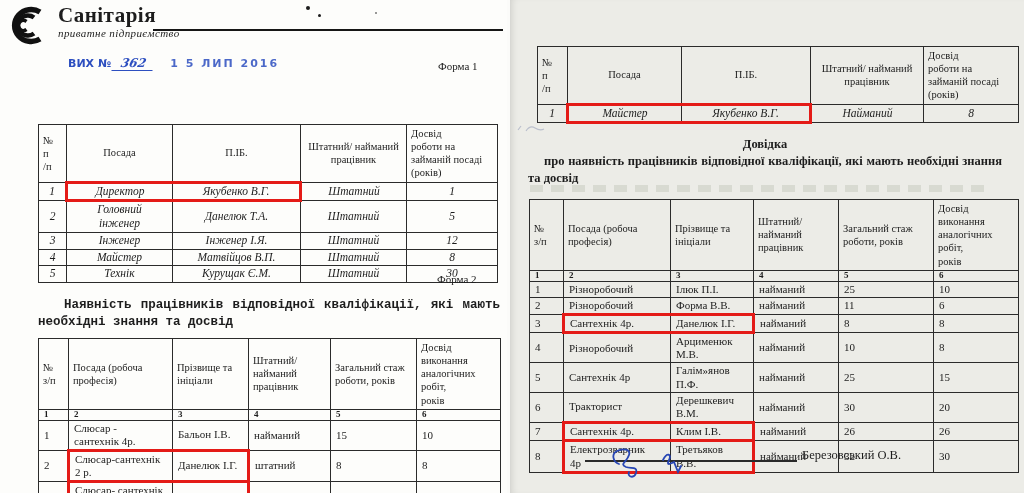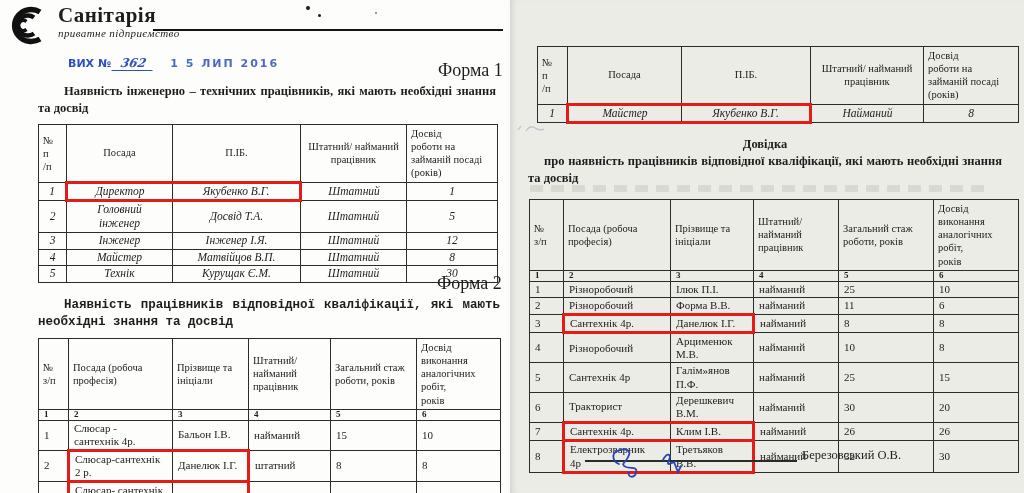--- a/index.html
+++ b/index.html
@@ -14,21 +14,21 @@
   .logo-title{font-weight:bold;font-size:21px;letter-spacing:.5px;line-height:1;}
   .logo-sub{font-style:italic;font-size:11px;letter-spacing:.4px;margin-top:1px;}
   .logo-rule{position:absolute;left:153px;top:29px;width:350px;height:2px;background:#161616;}
 
   
   .stamp{color:#2d4fc0;font-family:"DejaVu Sans",sans-serif;font-size:11px;font-weight:bold;white-space:nowrap;}
   .stamp .hand{display:inline-block;border-bottom:1.5px solid #2d4fc0;padding:0 8px;margin:0 2px;
                font-family:"DejaVu Serif",serif;font-style:italic;font-size:12px;transform:skewX(-12deg);}
   .stamp .date{margin-left:14px;letter-spacing:2px;opacity:.85;font-weight:bold;}
 
-  .form-label{font-size:18px;}
+  .form-label{font-size:11px;}
   .doc-heading{font-weight:bold;font-size:12.5px;text-align:justify;line-height:1.35;text-indent:26px;}
   .center-title{font-weight:bold;font-size:12.5px;text-align:center;}
 
   table{border-collapse:collapse;table-layout:fixed;background:transparent;}
   th,td{border:1px solid #2b2b2b;vertical-align:middle;overflow:hidden;}
   th{font-weight:normal;font-size:10.5px;line-height:1.25;white-space:pre-line;padding:2px 4px;text-align:center;}
   td{font-size:11px;line-height:1.2;white-space:pre-line;padding:1px 5px;text-align:left;}
   .t-italic td{font-style:italic;text-align:center;font-size:11.5px;}
   .t1 thead th{height:44px;}
   .numrow td{font-size:9px;padding:0 5px;line-height:1.1;height:9px;font-weight:bold;}
@@ -68,21 +68,20 @@
       </span>
     </div>
     <div class="logo-rule"></div>
 
     <div class="abs stamp" style="left:68px;top:56px;">
       <span>ВИХ №</span><span class="hand">362</span><span class="date">1 5 ЛИП 2016</span>
     </div>
 
     <div class="abs form-label" style="left:438px;top:60px;">Форма 1</div>
 
-    <div class="abs doc-heading" style="left:38px;top:83px;width:458px;">Наявність інженерно – технічних працівників, які мають необхідні знання та досвід</div>
 
     <table class="abs t1 t-italic" style="left:38px;top:124px;width:459px;">
       <colgroup>
           <col style="width:28px">
           <col style="width:106px">
           <col style="width:128px">
           <col style="width:106px">
           <col style="width:91px">
         </colgroup>
       <thead>
@@ -105,21 +104,21 @@
             <td>1</td>
             <td class="hl hl-first">Директор</td>
             <td class="hl hl-last">Якубенко В.Г.</td>
             <td>Штатний</td>
             <td>1</td>
           </tr>
           <tr>
             <td>2</td>
             <td>Головний
 інженер</td>
-            <td>Досвід Т.А.</td>
+            <td>Данелюк Т.А.</td>
             <td>Штатний</td>
             <td>5</td>
           </tr>
           <tr>
             <td>3</td>
             <td>Інженер</td>
             <td>Інженер І.Я.</td>
             <td>Штатний</td>
             <td>12</td>
           </tr>

